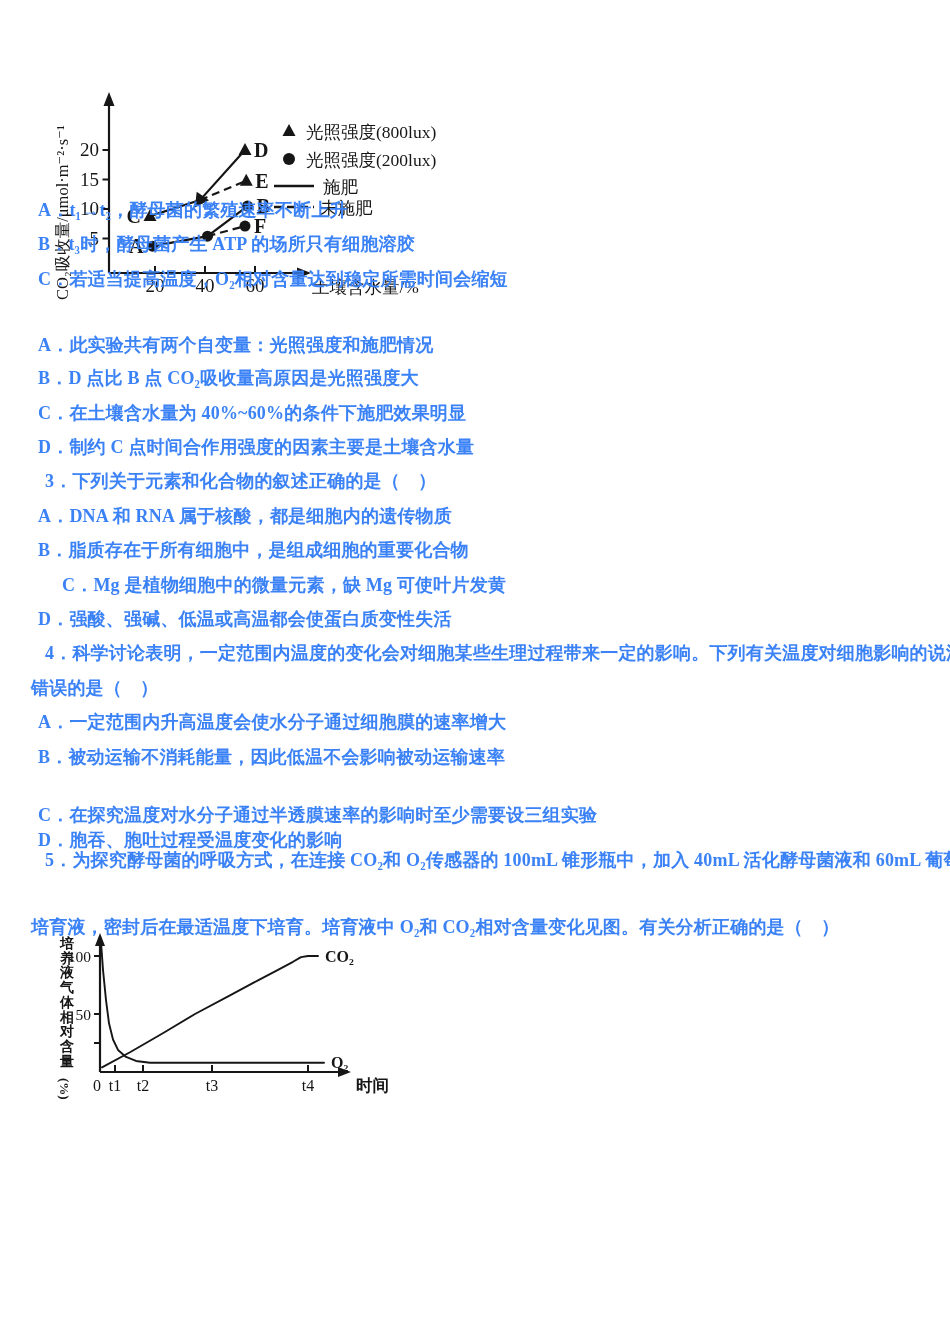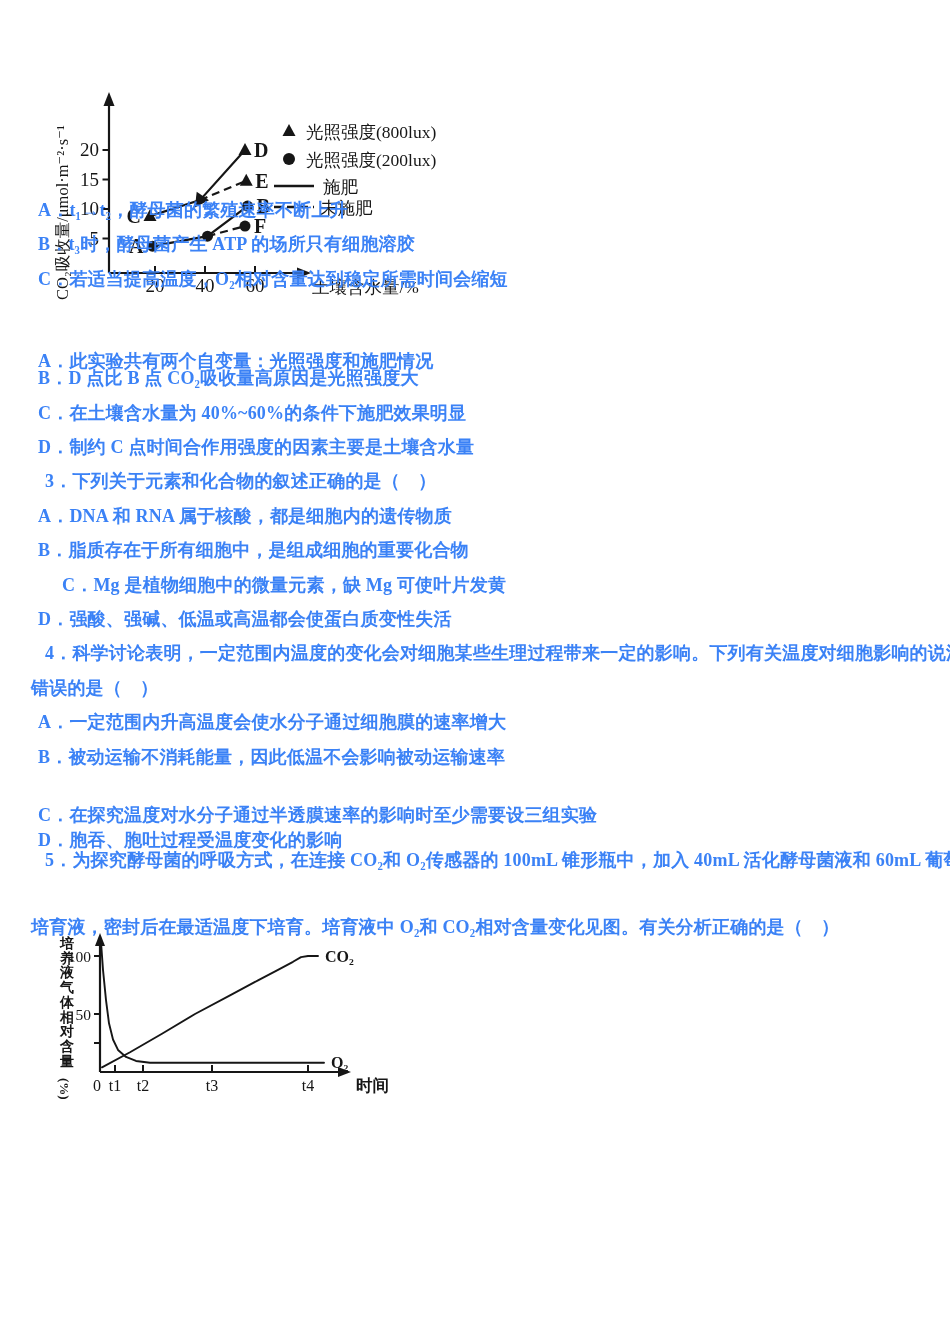--- a/index.html
+++ b/index.html
@@ -62,21 +62,21 @@
       <circle cx="249" cy="73" r="6" fill="#161616"></circle>
       <text x="266" y="79.5" font-size="17.5">光照强度(200lux)</text>
       <line x1="234" y1="100" x2="274" y2="100" stroke="#161616" stroke-width="2.4"></line>
       <text x="283" y="106.5" font-size="17.5">施肥</text>
       <line x1="234" y1="121" x2="274" y2="121" stroke="#161616" stroke-width="2.4" stroke-dasharray="8 5"></line>
       <text x="280" y="127.5" font-size="17.5">未施肥</text>
       <text transform="translate(28,214) rotate(-90)" font-size="16.5">CO₂吸收量/μmol·m⁻²·s⁻¹</text>
       <text x="272" y="207" font-size="17.5">土壤含水量/%</text>
     </svg>
   <div id="text-main" class="textblock">
-      <div class="tline option" style="top: 344px; text-align: right;">A．此实验共有两个自变量：光照强度和施肥情况</div>
+      <div class="tline option" style="top: 328px; text-align: right;">A．此实验共有两个自变量：光照强度和施肥情况</div>
       <div class="tline option" style="top: 361.2px;">B．D 点比 B 点 CO₂吸收量高原因是光照强度大</div>
       <div class="tline option" style="top: 395.6px;">C．在土壤含水量为 40%~60%的条件下施肥效果明显</div>
       <div class="tline option" style="top: 430px;">D．制约 C 点时间合作用强度的因素主要是土壤含水量</div>
       <div class="tline stem" style="top: 464.4px;">3．下列关于元素和化合物的叙述正确的是（　）</div>
       <div class="tline option" style="top: 498.8px;">A．DNA 和 RNA 属于核酸，都是细胞内的遗传物质</div>
       <div class="tline option" style="top: 533.2px;">B．脂质存在于所有细胞中，是组成细胞的重要化合物</div>
       <div class="tline option" style="top: 567.6px; margin-left: 24px;">C．Mg 是植物细胞中的微量元素，缺 Mg 可使叶片发黄</div>
       <div class="tline option" style="top: 602px;">D．强酸、强碱、低温或高温都会使蛋白质变性失活</div>
       <div class="tline stem" style="top: 636.4px;">4．科学讨论表明，一定范围内温度的变化会对细胞某些生理过程带来一定的影响。下列有关温度对细胞影响的说法</div>
       <div class="tline cont" style="top: 670.8px;">错误的是（　）</div>

